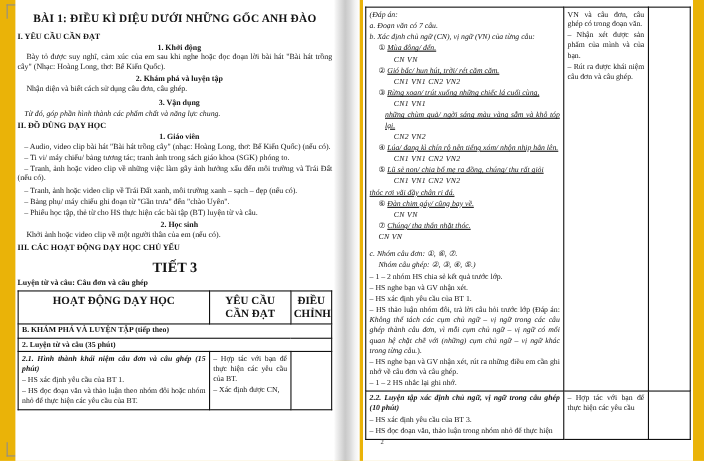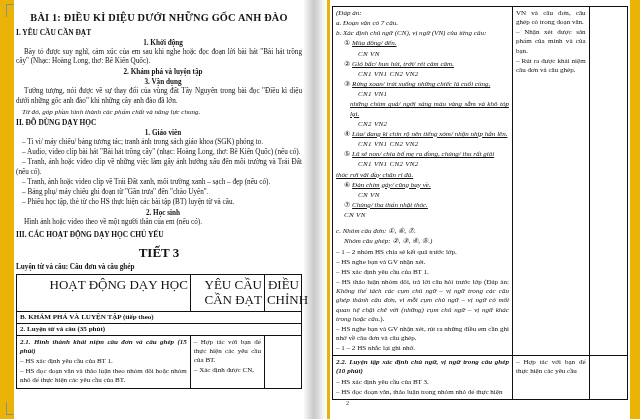--- a/index.html
+++ b/index.html
@@ -41,21 +41,21 @@
   p.it{font-style:italic;font-size:7.1px;margin:2px 0;text-indent:6px;}
   .bold{font-weight:bold;}
   .ital{font-style:italic;}
   .ul{text-decoration:underline;}
 
   .tiet{text-align:center;font-weight:bold;font-size:13px;margin:6px 0 2px 0;}
   .tiet-sub{text-align:left;font-weight:bold;font-size:7.2px;margin:0 0 3px 0;}
 
   table.plan{border-collapse:collapse;width:100%;table-layout:fixed;}
   table.plan td,table.plan th{border:1px solid #111;padding:1px 3px;vertical-align:top;}
-  table.plan th{font-weight:normal;font-size:13px;text-align:right;line-height:1.15;padding:3px 2px;}
+  table.plan th{font-weight:bold;font-size:10px;text-align:center;line-height:1.15;padding:3px 2px;}
   table.plan td{font-size:7.05px;line-height:1.3;}
   .col-a{width:61%;}
   .col-b{width:26%;}
   .col-c{width:13%;}
   td.full{font-weight:bold;}
   .cellp{margin:1px 0;text-align:justify;}
 
   
   .rp{font-size:7.05px;line-height:1.3;}
   .rcell p{margin:1px 0;text-align:justify;}
@@ -85,38 +85,38 @@
     <div class="pbody">
 
       <div class="h1">BÀI 1: ĐIỀU KÌ DIỆU DƯỚI NHỮNG GỐC ANH ĐÀO</div>
 
       <div class="h2">I. YÊU CẦU CẦN ĐẠT</div>
 
       <div class="h3">1. Khởi động</div>
       <p class="t">Bày tỏ được suy nghĩ, cảm xúc của em sau khi nghe hoặc đọc đoạn lời bài hát "Bài hát trồng cây" (Nhạc: Hoàng Long, thơ: Bế Kiến Quốc).</p>
 
       <div class="h3">2. Khám phá và luyện tập</div>
+      <p class="t">Nhận diện và biết cách sử dụng câu đơn, câu ghép.</p>
 
       <div class="h3">3. Vận dụng</div>
-      <p class="t">Tưởng tượng, nói được về sự thay đổi của vùng đất Tây Nguyên trong bài đọc "Điều kì diệu dưới những gốc anh đào" khi những cây anh đào đã lớn.</p>
 
       <p class="it">Từ đó, góp phần hình thành các phẩm chất và năng lực chung.</p>
 
       <div class="h2">II. ĐỒ DÙNG DẠY HỌC</div>
 
       <div class="h3">1. Giáo viên</div>
+      <p class="t dash">– Audio, video clip bài hát "Bài hát trồng cây" (nhạc: Hoàng Long, thơ: Bế Kiến Quốc) (nếu có).</p>
       <p class="t dash">– Ti vi/ máy chiếu/ bảng tương tác; tranh ảnh trong sách giáo khoa (SGK) phóng to.</p>
-      <p class="t dash">– Audio, video clip bài hát "Bài hát trồng cây" (nhạc: Hoàng Long, thơ: Bế Kiến Quốc) (nếu có).</p>
       <p class="t dash">– Tranh, ảnh hoặc video clip về những việc làm gây ảnh hưởng xấu đến môi trường và Trái Đất (nếu có).</p>
       <p class="t dash">– Tranh, ảnh hoặc video clip về Trái Đất xanh, môi trường xanh – sạch – đẹp (nếu có).</p>
       <p class="t dash">– Bảng phụ/ máy chiếu ghi đoạn từ "Gần trưa" đến "chào Uyên".</p>
       <p class="t dash">– Phiếu học tập, thẻ từ cho HS thực hiện các bài tập (BT) luyện từ và câu.</p>
 
       <div class="h3">2. Học sinh</div>
-      <p class="t">Hình ảnh hoặc video theo về một người thân của em (nếu có).</p>
+      <p class="t">Khởi ảnh hoặc video clip về một người thân của em (nếu có).</p>
 
       <div class="h2">III. CÁC HOẠT ĐỘNG DẠY HỌC CHỦ YẾU</div>
 
       <div class="tiet">TIẾT 3</div>
       <div class="tiet-sub">Luyện từ và câu: Câu đơn và câu ghép</div>
 
       <table class="plan">
         <colgroup>
             <col class="col-a">
             <col class="col-b">
@@ -216,21 +216,21 @@
             <p class="cn-line indent1">CN           VN</p>
 
             <p class="ital" style="margin-top:7px">c. Nhóm câu đơn: ①, ⑥, ⑦.</p>
             <p class="ital indent1">Nhóm câu ghép: ②, ③, ④, ⑤.)</p>
 
             <p>– 1 – 2 nhóm HS chia sẻ kết quả trước lớp.</p>
             <p>– HS nghe bạn và GV nhận xét.</p>
             <p>– HS xác định yêu cầu của BT 1.</p>
 
             <p>
-              <span>– HS thảo luận nhóm đôi, trả lời câu hỏi trước lớp (Đáp án: </span><span class="ital">Không thể tách các cụm chủ ngữ – vị ngữ trong các câu ghép thành câu đơn, vì mỗi cụm chủ ngữ – vị ngữ có mối quan hệ chặt chẽ với (những) cụm chủ ngữ – vị ngữ khác trong hoặc câu.</span><span>).</span>
+              <span>– HS thảo luận nhóm đôi, trả lời câu hỏi trước lớp (Đáp án: </span><span class="ital">Không thể tách các cụm chủ ngữ – vị ngữ trong các câu ghép thành câu đơn, vì mỗi cụm chủ ngữ – vị ngữ có mối quan hệ chặt chẽ với (những) cụm chủ ngữ – vị ngữ khác trong từng câu.</span><span>).</span>
             </p>
 
             <p>– HS nghe bạn và GV nhận xét, rút ra những điều em cần ghi nhớ về câu đơn và câu ghép.</p>
             <p>– 1 – 2 HS nhắc lại ghi nhớ.</p>
           </td>
 
           <td class="rcell">
             <p>VN và câu đơn, câu ghép có trong đoạn văn.</p>
             <p>– Nhận xét được sản phẩm của mình và của bạn.</p>
             <p>– Rút ra được khái niệm câu đơn và câu ghép.</p>

